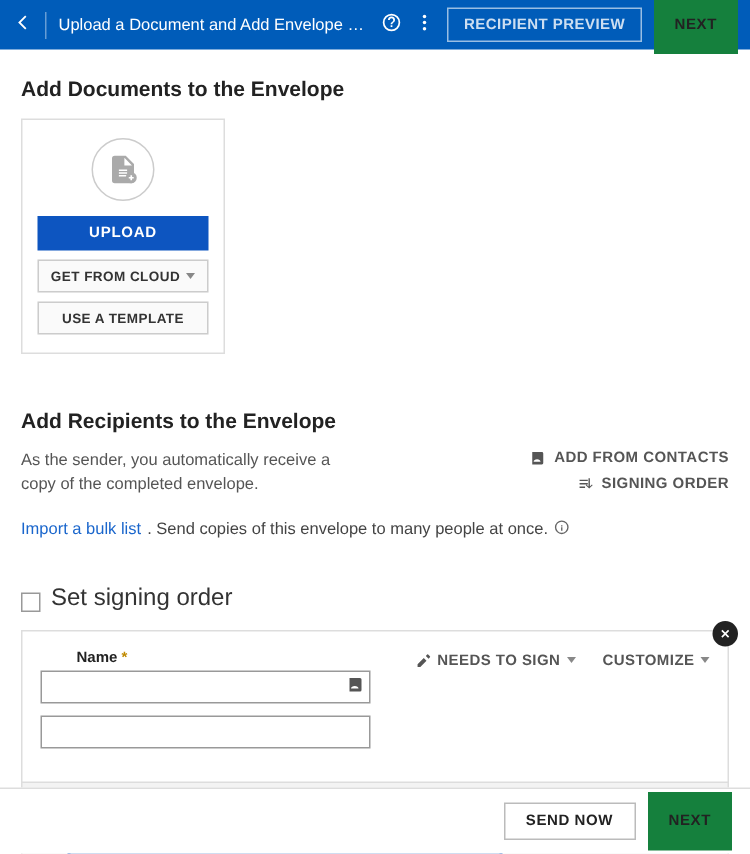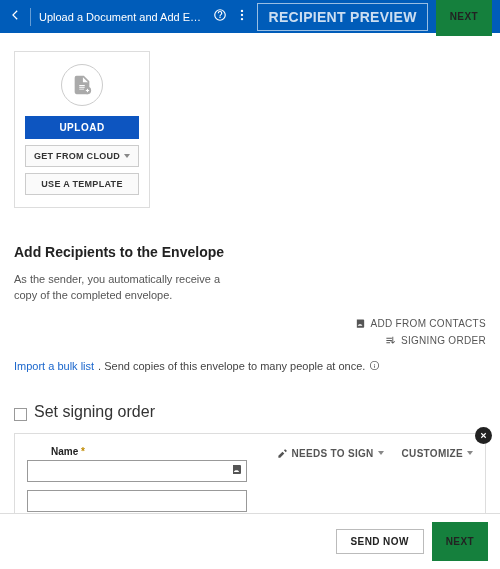--- a/index.html
+++ b/index.html
@@ -4,40 +4,40 @@
 <style>
   * { box-sizing: border-box; margin: 0; padding: 0; font-family: "Helvetica Neue", Arial, sans-serif; }
   body { width: 500px; height: 569px; background: #fff; font-size: 12px; color: #333; overflow: hidden; position: relative;}
   
   .topbar { background: #005cb9; height: 33px; display: flex; align-items: center; padding: 0 8px; gap: 8px; }
   .back-chevron svg { width: 14px; height: 14px; fill: #fff; }
   .vbar { width: 1px; height: 18px; background: rgba(255,255,255,0.4); }
   .topbar-title { color: #fff; font-size: 11px; flex: 1; white-space: nowrap; overflow: hidden; text-overflow: ellipsis;}
   .help-icon svg { width: 14px; height: 14px; fill: #fff; }
   .dots-icon svg { width: 14px; height: 14px; fill: #fff; }
-  .btn-outline { border: 1px solid rgba(255,255,255,0.6); color: rgba(255,255,255,0.8); background: transparent; font-size: 14px; font-weight: bold; letter-spacing: 0.3px; padding: 5px 10px; cursor: pointer; }
+  .btn-outline { border: 1px solid rgba(255,255,255,0.6); color: rgba(255,255,255,0.8); background: transparent; font-size: 10px; font-weight: bold; letter-spacing: 0.3px; padding: 5px 10px; cursor: pointer; }
   .btn-yellow { background: #15803d; border: none; color: #222; font-size: 10px; font-weight: bold; letter-spacing: 0.4px; padding: 14px 14px; cursor: pointer; }
   .btn-white { background: #fff; border: 1px solid #bbb; color: #222; font-size: 10px; font-weight: bold; letter-spacing: 0.4px; padding: 6px 14px; cursor: pointer; }
   
   .page { padding: 18px 14px 0 14px; }
   h2.section { font-size: 14px; font-weight: bold; color: #222; margin-bottom: 12px; }
   
   .upload-card { border: 1px solid #ddd; width: 136px; padding: 12px 10px 12px 10px; text-align: center; }
   .doc-circle { width: 42px; height: 42px; border: 1px solid #ccc; border-radius: 50%; margin: 0 auto 10px auto; display: flex; align-items: center; justify-content: center; }
   .doc-circle svg { width: 22px; height: 22px; fill: #aaa; }
   .btn-blue { background: #0d55c0; color: #fff; border: none; font-size: 10px; font-weight: bold; letter-spacing: 0.5px; padding: 6px 0; width: 100%; margin-bottom: 6px; cursor:pointer;}
   .btn-grey { background: #fafafa; border: 1px solid #ccc; color: #333; font-size: 9px; font-weight: bold; letter-spacing: 0.3px; padding: 5px 0; width: 100%; margin-bottom: 6px; cursor:pointer; display:flex; align-items:center; justify-content:center; gap:4px;}
   .btn-grey:last-child{margin-bottom:0;}
   .caret-down{width:0;height:0;border-left:3px solid transparent;border-right:3px solid transparent;border-top:4px solid #888;display:inline-block;}
   
   .recips { margin-top: 36px; }
-  .recip-row{display:flex; gap:14px;flex-direction:column;}
+  .recip-row{display:flex; gap:14px;}
   .sender-note { font-size: 11px; color: #555; line-height: 1.45; max-width: 230px; }
   .right-actions{margin-left:auto; display:flex; flex-direction:column; gap:6px; align-items:flex-end;}
-  .link-action{font-size:10px; font-weight:normal; color:#555; letter-spacing:0.3px; display:flex; align-items:flex-start; gap:5px; cursor:pointer;}
+  .link-action{font-size:10px; font-weight:bold; color:#555; letter-spacing:0.3px; display:flex; align-items:flex-start; gap:5px; cursor:pointer;}
   .link-action svg{width:11px;height:11px;fill:#555;}
   .import-line{margin-top:14px; font-size:11px; color:#444; display:flex; align-items:center; gap:4px;}
   .import-line a{color:#1a66cc; text-decoration:none; cursor:pointer;}
   .info-ico svg{width:11px;height:11px;fill:#666;}
   .chk-row{margin-top:30px; display:flex; align-items:flex-end; gap:7px; font-size:16px; color:#333;}
   .chk{width:13px;height:13px;border:1px solid #999;background:#fff;cursor:pointer;}
   
   .rcard{border:1px solid #ddd; margin-top:12px; padding:12px 12px 14px 12px; position:relative;}
   .badge-x{position:absolute; right:-7px; top:-7px; width:17px;height:17px;background:#222;border-radius:50%;display:flex;align-items:center;justify-content:center;cursor:pointer;}
   .badge-x svg{width:9px;height:9px;fill:#fff;}
@@ -57,21 +57,21 @@
   .adv-head{display:flex;align-items:center;gap:6px;font-size:11px;}
   .adv-head svg{width:12px;height:12px;fill:#666;}
   .adv-head strong{font-weight:bold;color:#222;}
   .adv-links{margin-left:auto;display:flex;gap:8px;}
   .adv-links span{color:#1a66cc;font-size:11px;cursor:pointer;}
   .adv-sub{font-size:10px;color:#555;margin:8px 0 4px 18px;}
   .select-wrap{margin-left:18px;}
   .fake-select{width:290px;height:22px;border:2px solid #0d55c0;background:#fff;display:flex;align-items:center;padding:0 6px;font-size:10px;color:#333;cursor:pointer;position:relative;}
   .fake-select .sel-caret{position:absolute;right:6px;top:50%;transform:translateY(-50%);}
   
-  .footer{position:absolute;bottom:0;left:0;right:0;height:56px;border-top:1px solid #ddd;background:#fff;display:flex;align-items:center;justify-content:flex-end;gap:8px;padding:0 12px;}
+  .footer{position:absolute;bottom:0;left:0;right:0;height:44px;border-top:1px solid #ddd;background:#fff;display:flex;align-items:center;justify-content:flex-end;gap:8px;padding:0 12px;}
 </style>
 </head>
 <body>
 
 <div class="topbar">
   <span class="back-chevron">
     <svg viewBox="0 0 24 24">
         <path d="M15 4l-8 8 8 8 1.5-1.5L10 12l6.5-6.5z"></path>
       </svg>
   </span>
@@ -88,20 +88,21 @@
         <circle cx="12" cy="12" r="2"></circle>
         <circle cx="12" cy="19" r="2"></circle>
       </svg>
   </span>
   <button class="btn-outline">RECIPIENT PREVIEW</button>
   <button class="btn-yellow">NEXT</button>
 </div>
 
 <div class="page">
 
+  <h2 class="section">Add Documents to the Envelope</h2>
   <div class="upload-card">
     <div class="doc-circle">
       <svg viewBox="0 0 24 24">
           <path d="M14 2H6a2 2 0 00-2 2v16a2 2 0 002 2h12a2 2 0 002-2V8l-6-6zm-1 7V3.5L18.5 9H13zM9 12h6v1H9zm0 2h6v1H9zm0 2h6v1H9z"></path>
           <circle cx="18" cy="18" r="4" fill="#aaa"></circle>
           <path d="M17.4 16.2h1.2v3.6h-1.2z" fill="#fff"></path>
           <path d="M16.2 17.4h3.6v1.2h-3.6z" fill="#fff"></path>
         </svg>
     </div>
     <button class="btn-blue">UPLOAD</button>

